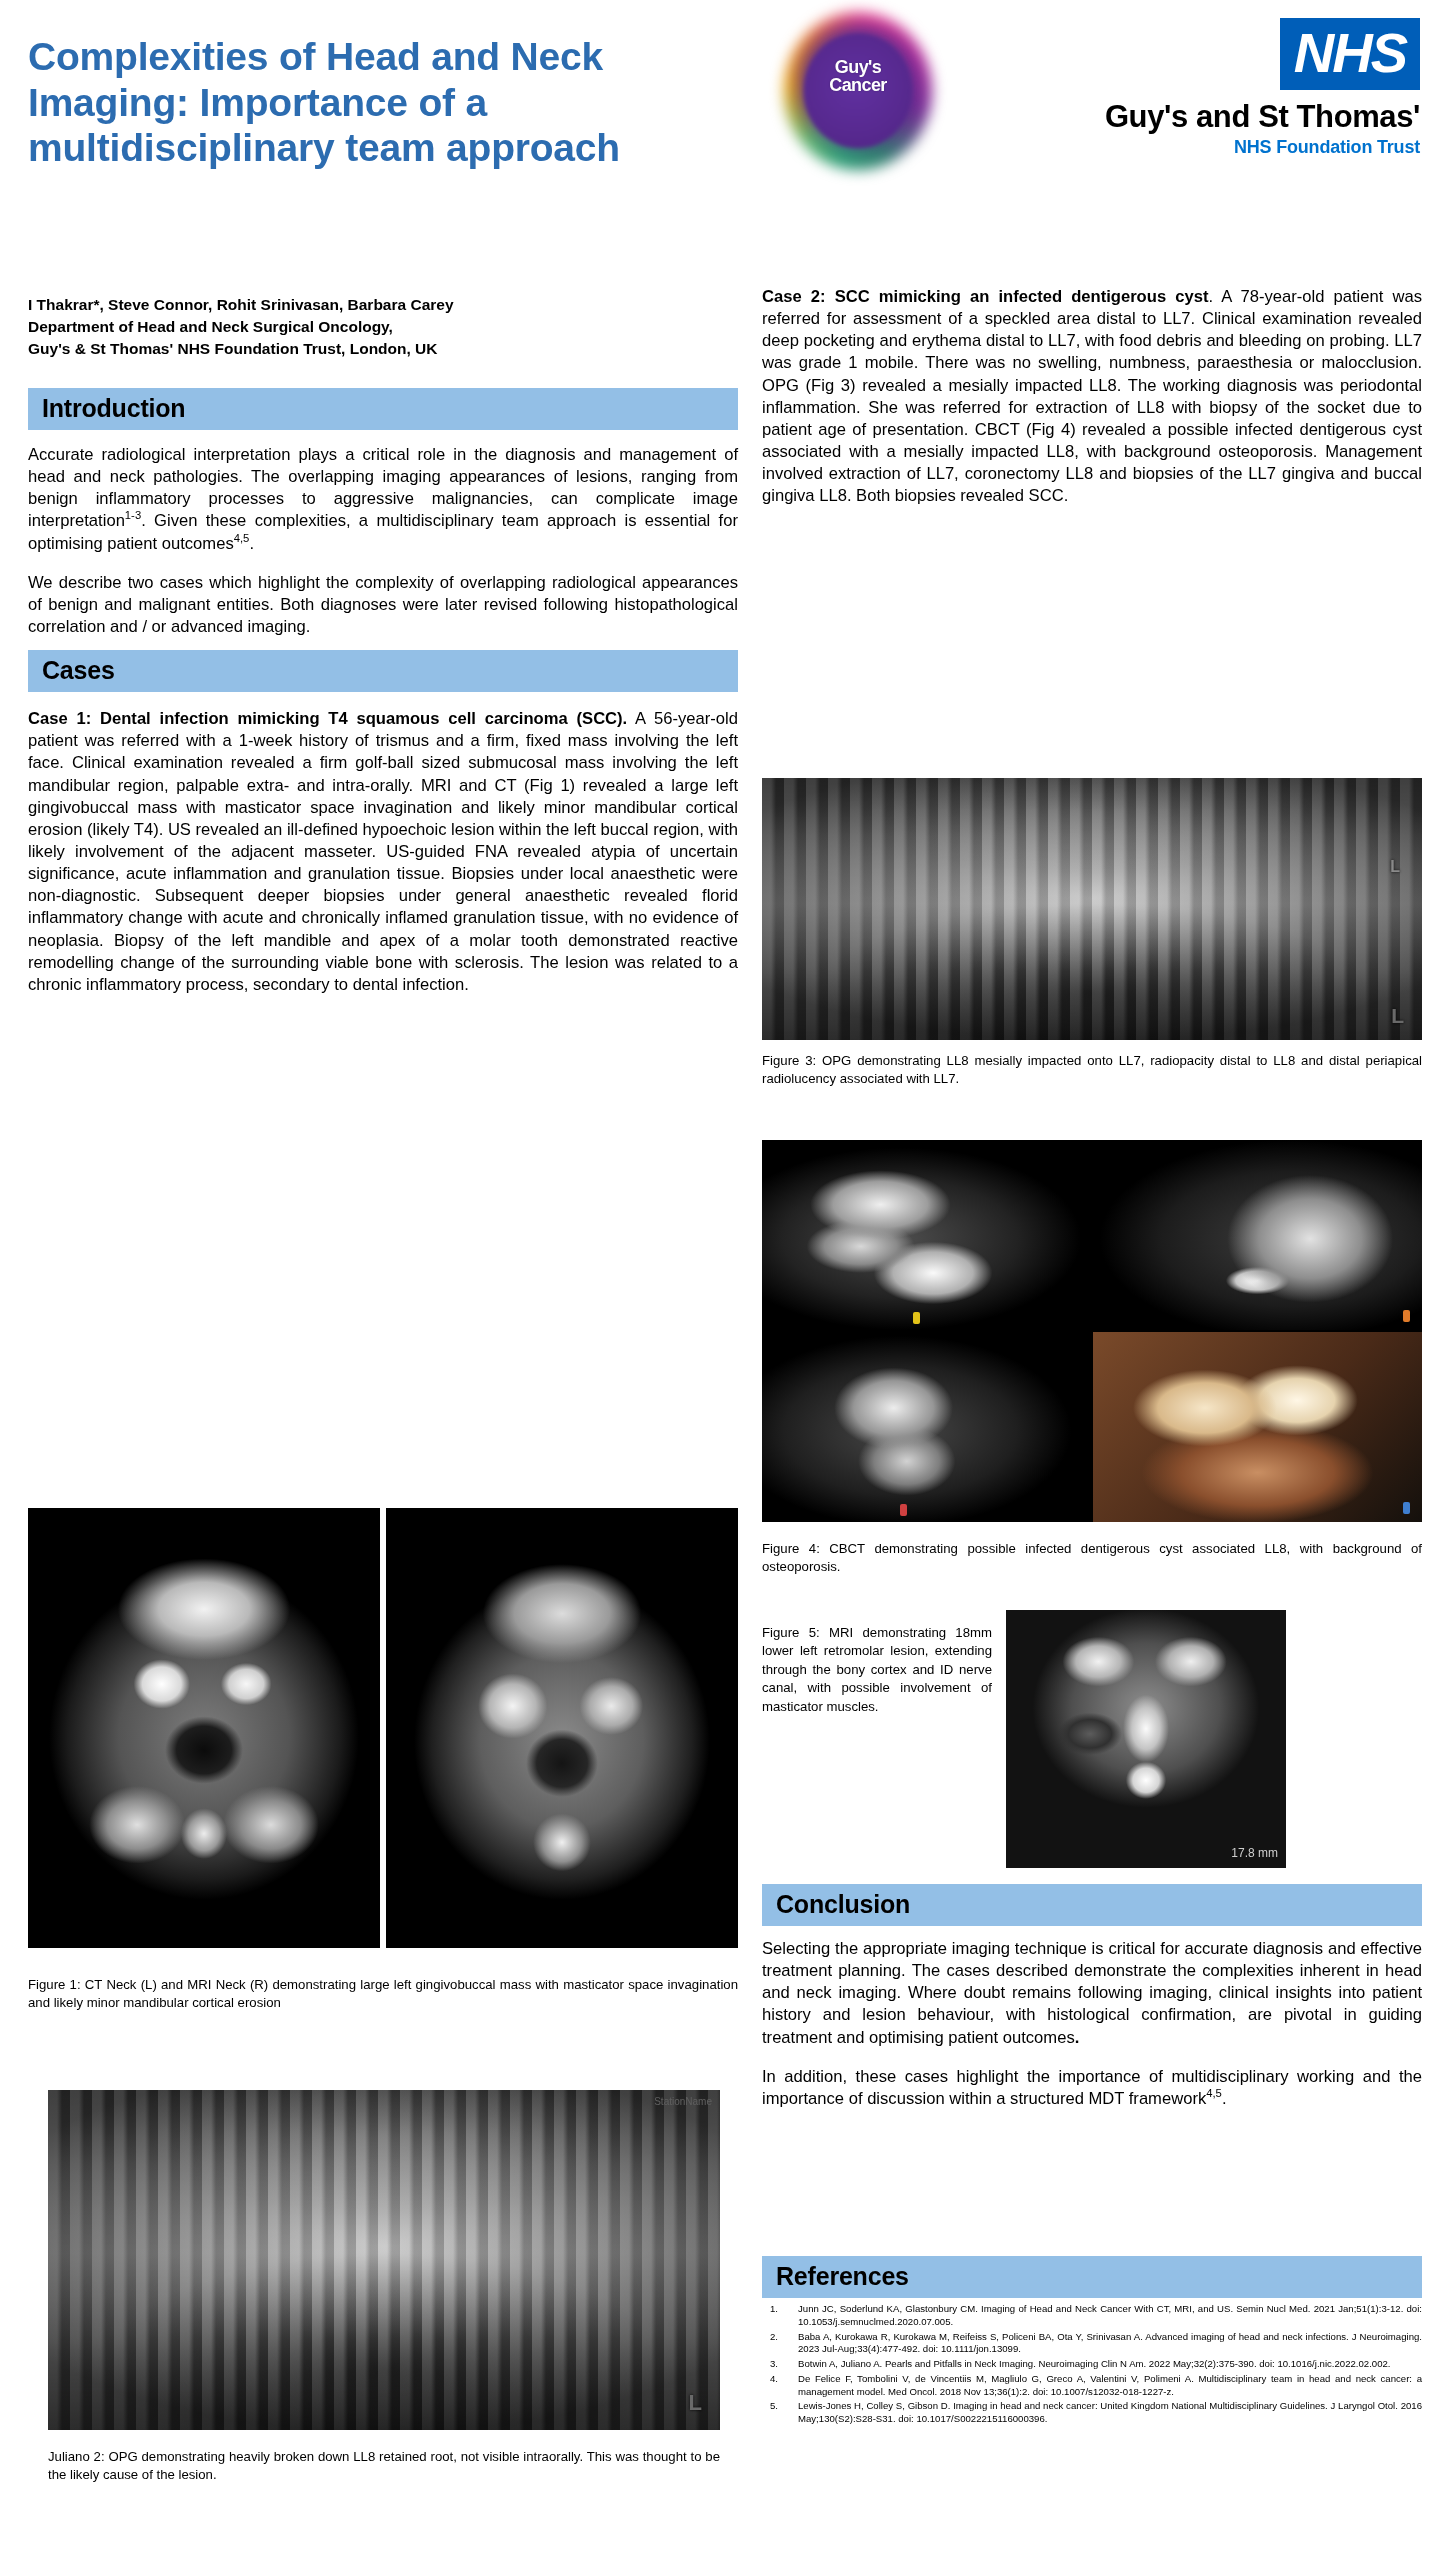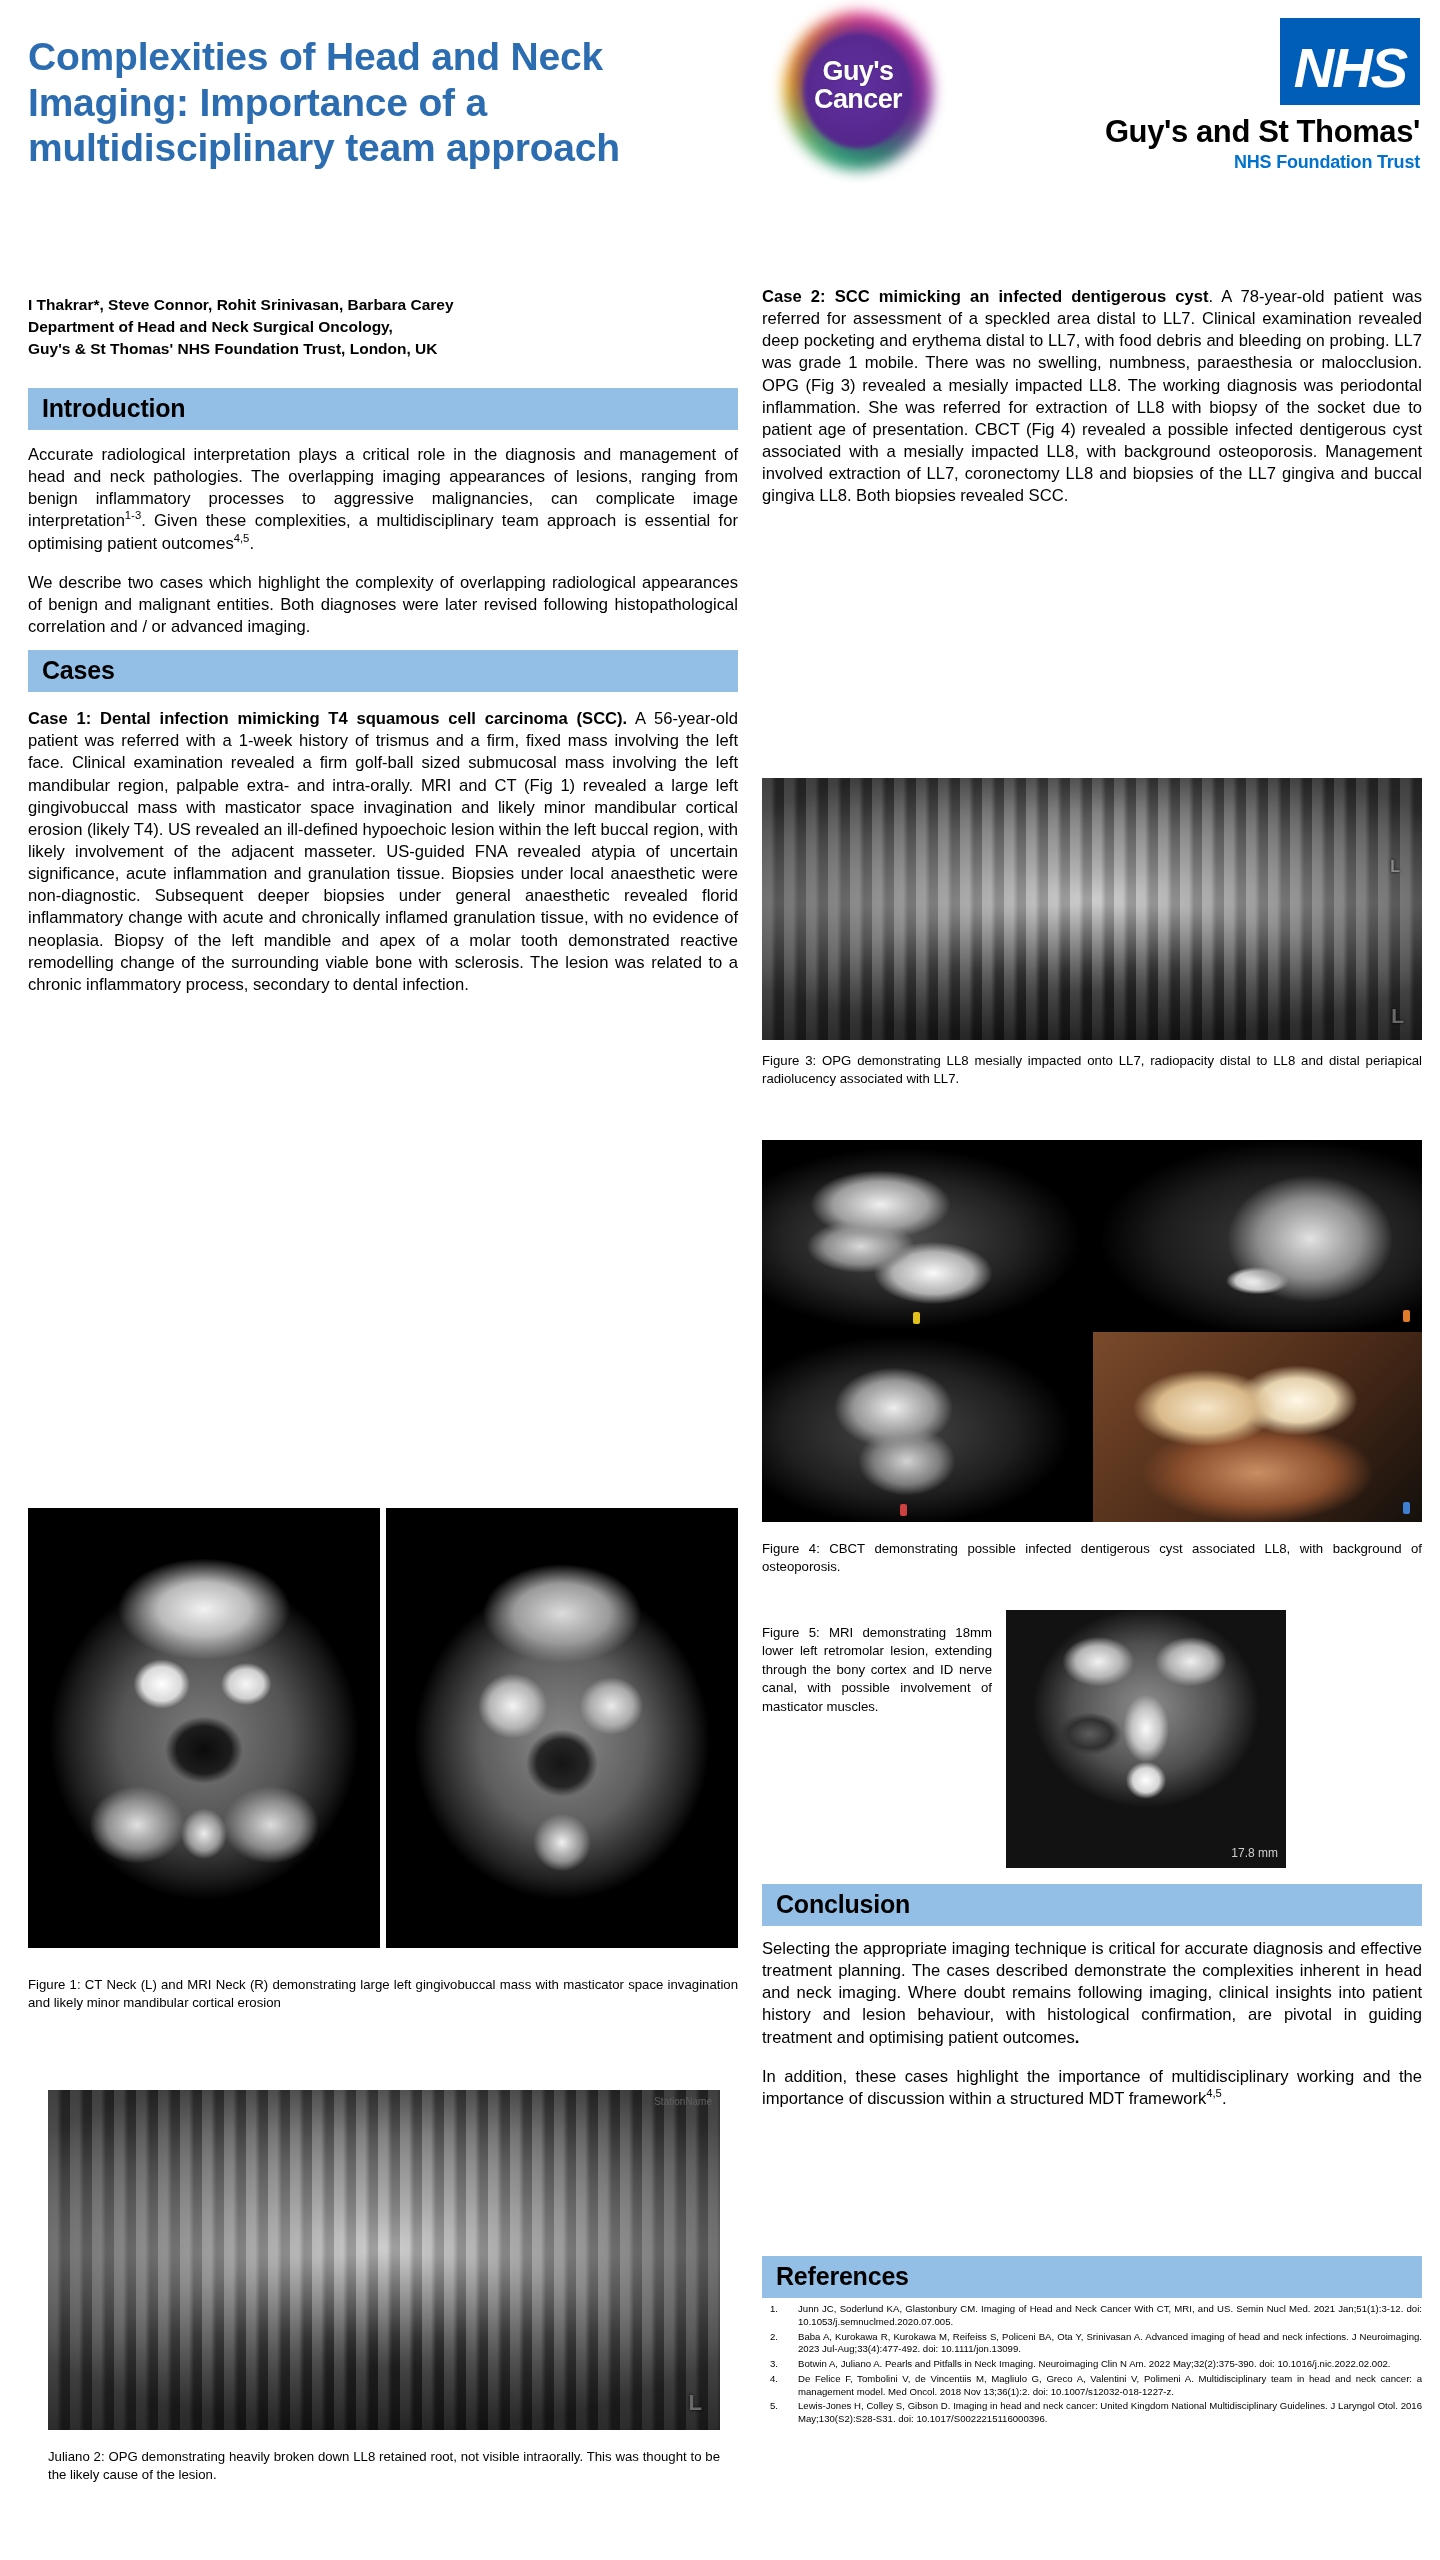--- a/index.html
+++ b/index.html
@@ -53,42 +53,42 @@
     background: radial-gradient(circle at 48% 45%, #6030a0 0%, #57298f 60%, #4d2480 100%);
     filter: blur(2px);
   }
   .guys-text {
     position: absolute;
     left: 0; right: 0; top: 46px;
     text-align: center;
     color: #fff;
     font-family: "Liberation Sans", sans-serif;
     font-weight: bold;
-    font-size: 27px;
+    font-size: 18px;
     line-height: 1.02;
     letter-spacing: -0.6px;
     text-shadow: 0 0 2px rgba(0,0,0,.25);
   }
   .nhs-block {
     position: absolute;
     left: 990px; top: 14px;
     width: 430px;
     text-align: right;
   }
   .nhs-logo {
     display: inline-block;
     background: #005EB8;
     color: #fff;
     font-family: "Liberation Sans", sans-serif;
     font-weight: bold;
     font-style: italic;
     font-size: 56px;
     line-height: 1;
     letter-spacing: -2px;
-    padding: 22px 14px 9px 14px;
+    padding: 7px 14px 9px 14px;
   }
   .trust-name {
     margin-top: 9px;
     font-size: 31px;
     font-weight: bold;
     color: #000;
     letter-spacing: -0.4px;
   }
   .trust-sub {
     margin-top: 2px;

